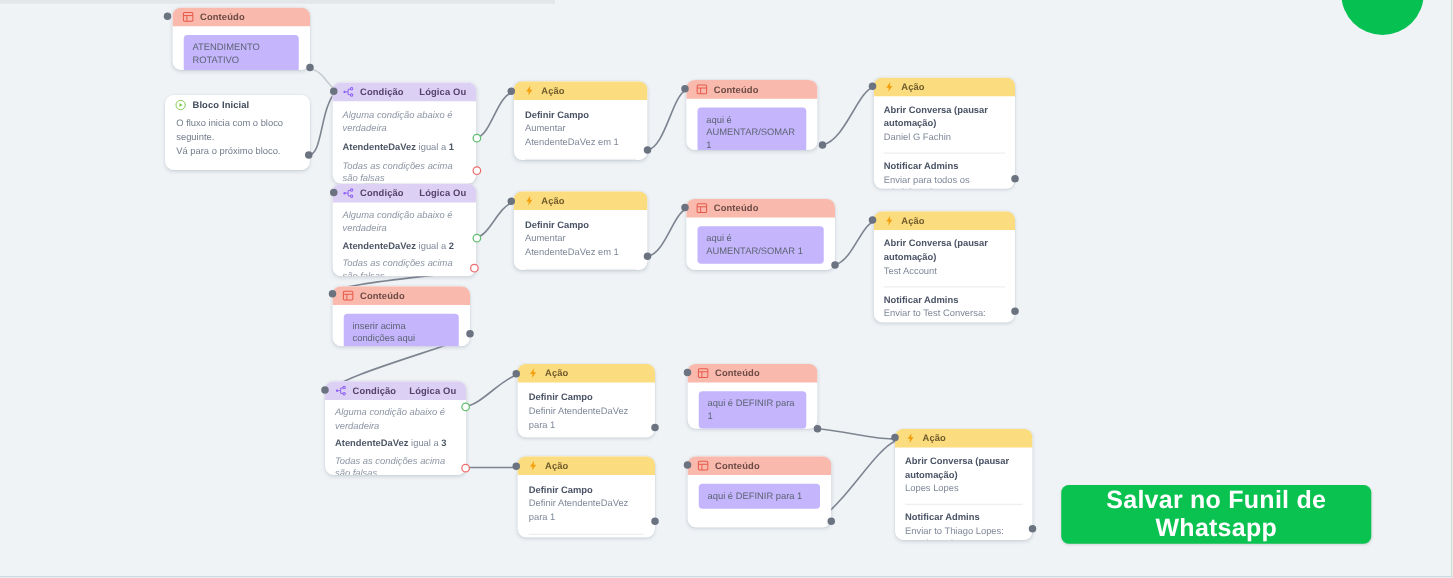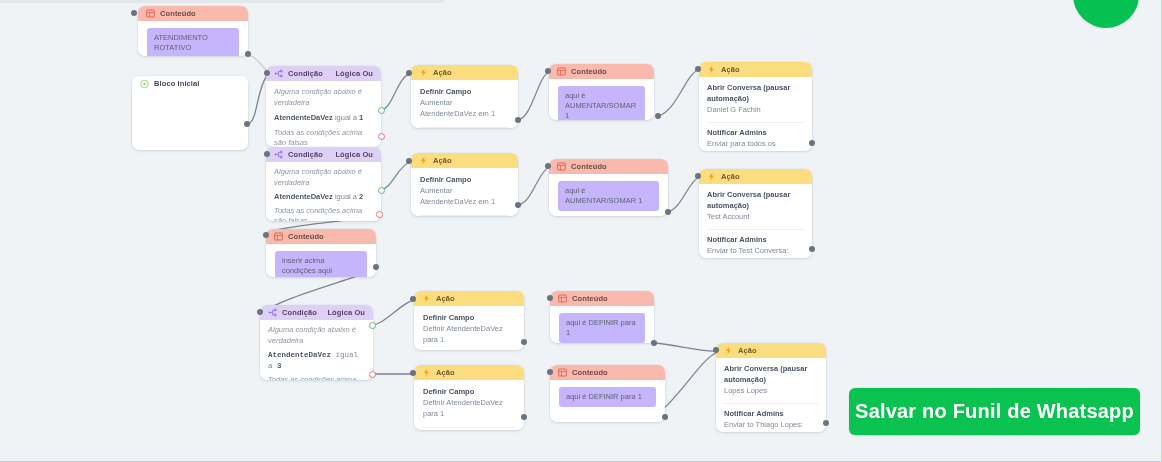--- a/index.html
+++ b/index.html
@@ -64,21 +64,21 @@
   .divider{height:1px;background:#eceef1;margin:6px 0 5px 0;}
   .rule-bottom{height:1px;background:#eceef1;margin-top:7px;}
 
   
   .port{position:absolute;width:6px;height:6px;border-radius:50%;background:#6b7280;}
   .port.hollow-green{background:#ffffff;border:1.2px solid #5fbf6e;width:5px;height:5px;}
   .port.hollow-red{background:#ffffff;border:1.2px solid #ef6b6b;width:5px;height:5px;}
 
   
   .save-btn{
-    position:absolute;left:849px;top:388px;width:291px;height:47px;
+    position:absolute;left:849px;top:388px;width:248px;height:47px;
     background:#0ac250;color:#fff;border:0;border-radius:6px;
     font-family:"Liberation Sans", sans-serif;
     font-size:20px;font-weight:700;letter-spacing:.2px;
     cursor:pointer;
     box-shadow:0 1px 2px rgba(0,0,0,.12);
   }
 </style>
 </head>
 <body>
 
@@ -135,29 +135,33 @@
       </span>
       <span class="ttl">Conteúdo</span>
     </div>
     <div class="body">
       <div class="chip">ATENDIMENTO ROTATIVO</div>
     </div>
   </div>
   <div class="port" style="left:131px;top:10px;"></div>
   <div class="port" style="left:245px;top:51px;"></div>
 
-  <div class="node" style="left:132px;top:76px;width:116px;height:74px;">
+  <div class="node" style="left:132px;top:76px;width:116px;height:60px;">
     <div class="hdr hdr-plain">
       <span class="ico">
         <svg width="10" height="10" viewBox="0 0 16 16">
             <circle cx="8" cy="8" r="6.6" fill="none" stroke="#7ac943" stroke-width="1.3"></circle>
             <path d="M6.4 5.2L10.6 8 6.4 10.8Z" fill="#7ac943"></path>
           </svg>
       </span>
       <span class="ttl">Bloco Inicial</span>
+    </div>
+    <div class="body" style="padding-top:3px;">
+      <div class="para">O fluxo inicia com o bloco seguinte.</div>
+      <div class="para">Vá para o próximo bloco.</div>
     </div>
   </div>
   <div class="port" style="left:244px;top:121px;"></div>
 
   <div class="node" style="left:266px;top:66px;width:115px;height:81px;">
     <div class="hdr hdr-cond">
       <span class="ico">
         <svg width="10" height="9" viewBox="0 0 16 16">
             <circle cx="3" cy="8" r="1.7" fill="currentColor"></circle>
             <circle cx="13" cy="3.5" r="1.7" fill="none" stroke="currentColor" stroke-width="1.5"></circle>
@@ -358,21 +362,21 @@
             <circle cx="13" cy="3.5" r="1.7" fill="none" stroke="currentColor" stroke-width="1.5"></circle>
             <circle cx="13" cy="12.5" r="1.7" fill="none" stroke="currentColor" stroke-width="1.5"></circle>
             <path d="M4.7 8H8M8 8V4.3h3.3M8 8v3.9h3.3" stroke="currentColor" stroke-width="1.3" fill="none"></path>
           </svg>
       </span>
       <span class="ttl">Condição</span>
       <span class="right">Lógica Ou</span>
     </div>
     <div class="body" style="padding:5px 8px;">
       <div class="muted">Alguma condição abaixo é verdadeira</div>
-      <div class="sect" style="margin:4px 0 3px 0;font-family:Liberation Mono, monospace;">
+      <div class="sect" style="margin:4px 0 3px 0;">
         <span class="strong">AtendenteDaVez</span>
         <span class="s">igual a</span>
         <span class="strong">3</span>
       </div>
       <div class="muted">Todas as condições acima são falsas</div>
     </div>
   </div>
   <div class="port" style="left:257px;top:309px;"></div>
   <div class="port hollow-green" style="left:369px;top:322px;"></div>
   <div class="port hollow-red" style="left:369px;top:371px;"></div>

